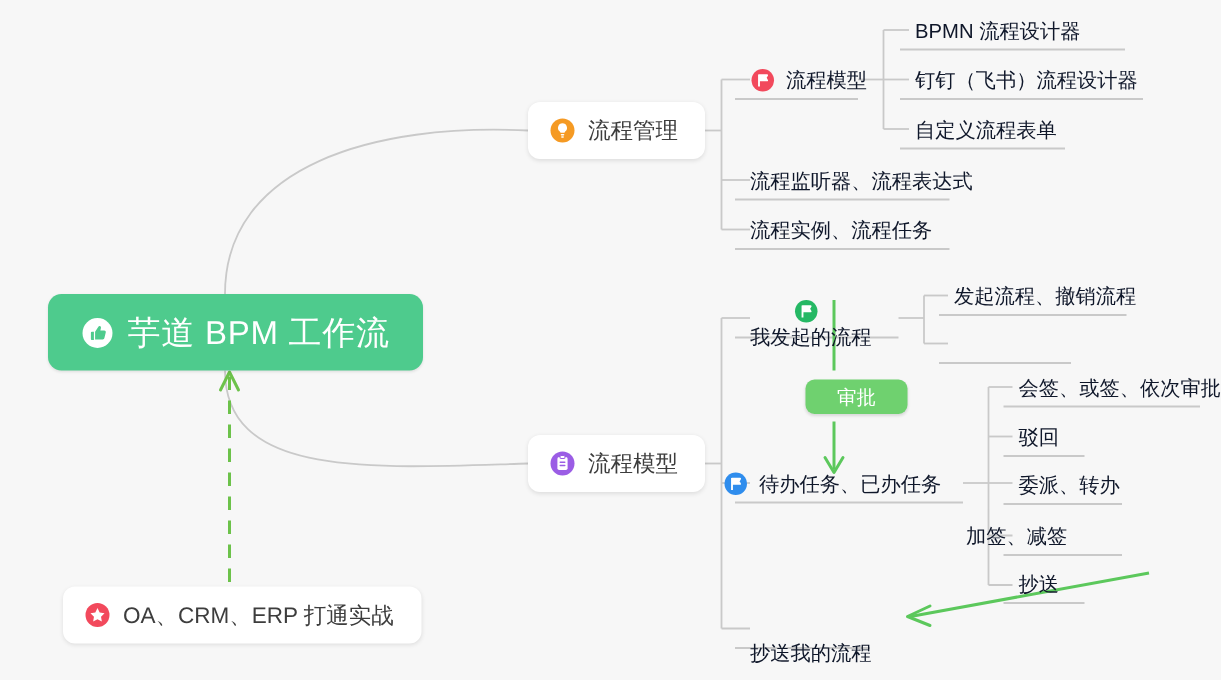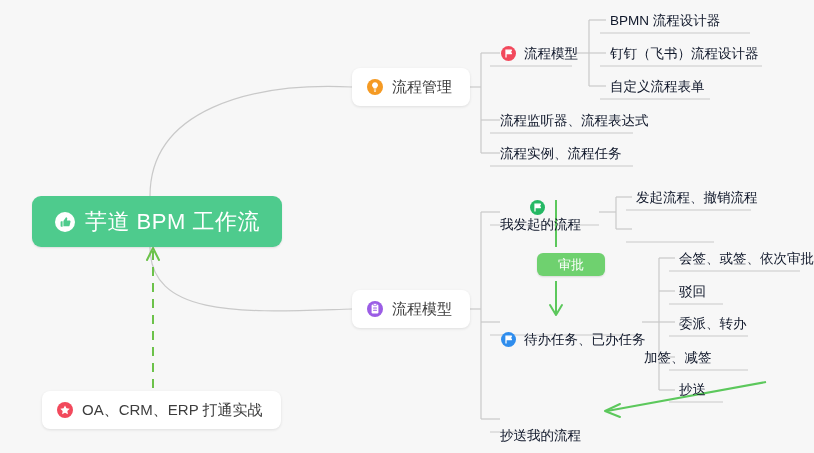--- a/index.html
+++ b/index.html
@@ -200,21 +200,21 @@
         <circle cx="8.5" cy="8.5" r="7.5" fill="#25b864"></circle>
         <path d="M6 4.6v8M6 5.2h5.4l-1 1.7 1 1.7H6z" stroke="#ffffff" stroke-width="1.25" fill="#ffffff" stroke-linejoin="round"></path>
       </svg>
     </span>
     <span>我发起的流程</span>
   </div>
   <div class="node leaf" style="left:628px;top:184px;">
     <span>发起流程、撤销流程</span>
   </div>
 
-  <div class="node leaf" style="left:492px;top:309px;margin-top:17px;">
+  <div class="node leaf" style="left:474px;top:309px;">
     <span class="ic">
       <svg width="17" height="17" viewBox="0 0 17 17">
         <circle cx="8.5" cy="8.5" r="7.5" fill="#2f8ded"></circle>
         <path d="M6 4.6v8M6 5.2h5.4l-1 1.7 1 1.7H6z" stroke="#ffffff" stroke-width="1.25" fill="#ffffff" stroke-linejoin="round"></path>
       </svg>
     </span>
     <span>待办任务、已办任务</span>
   </div>
 
   <div class="node leaf" style="left:671px;top:245px;">

